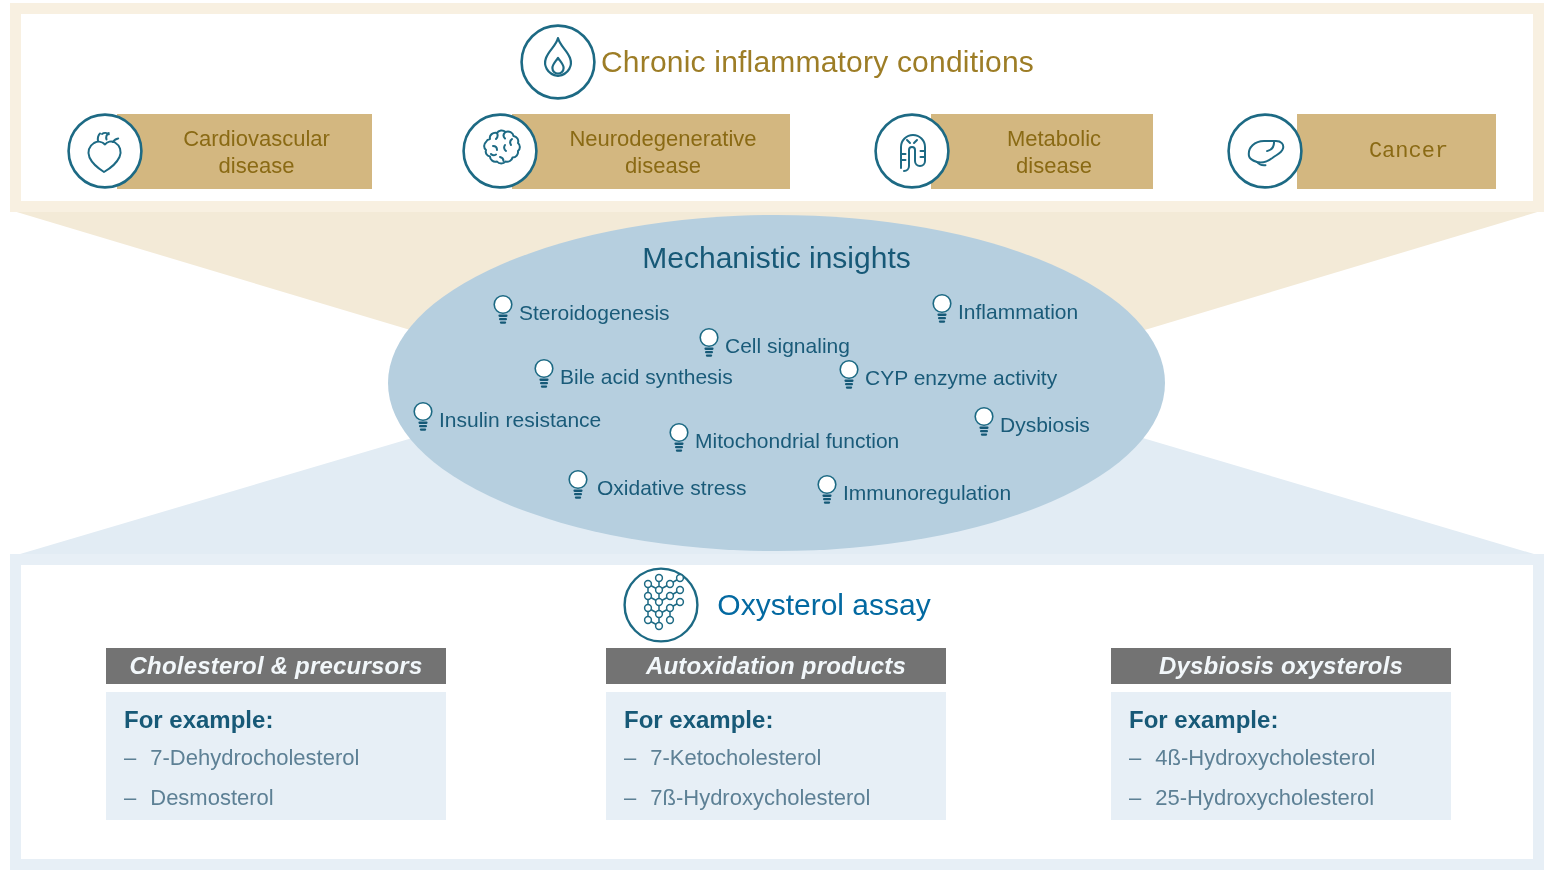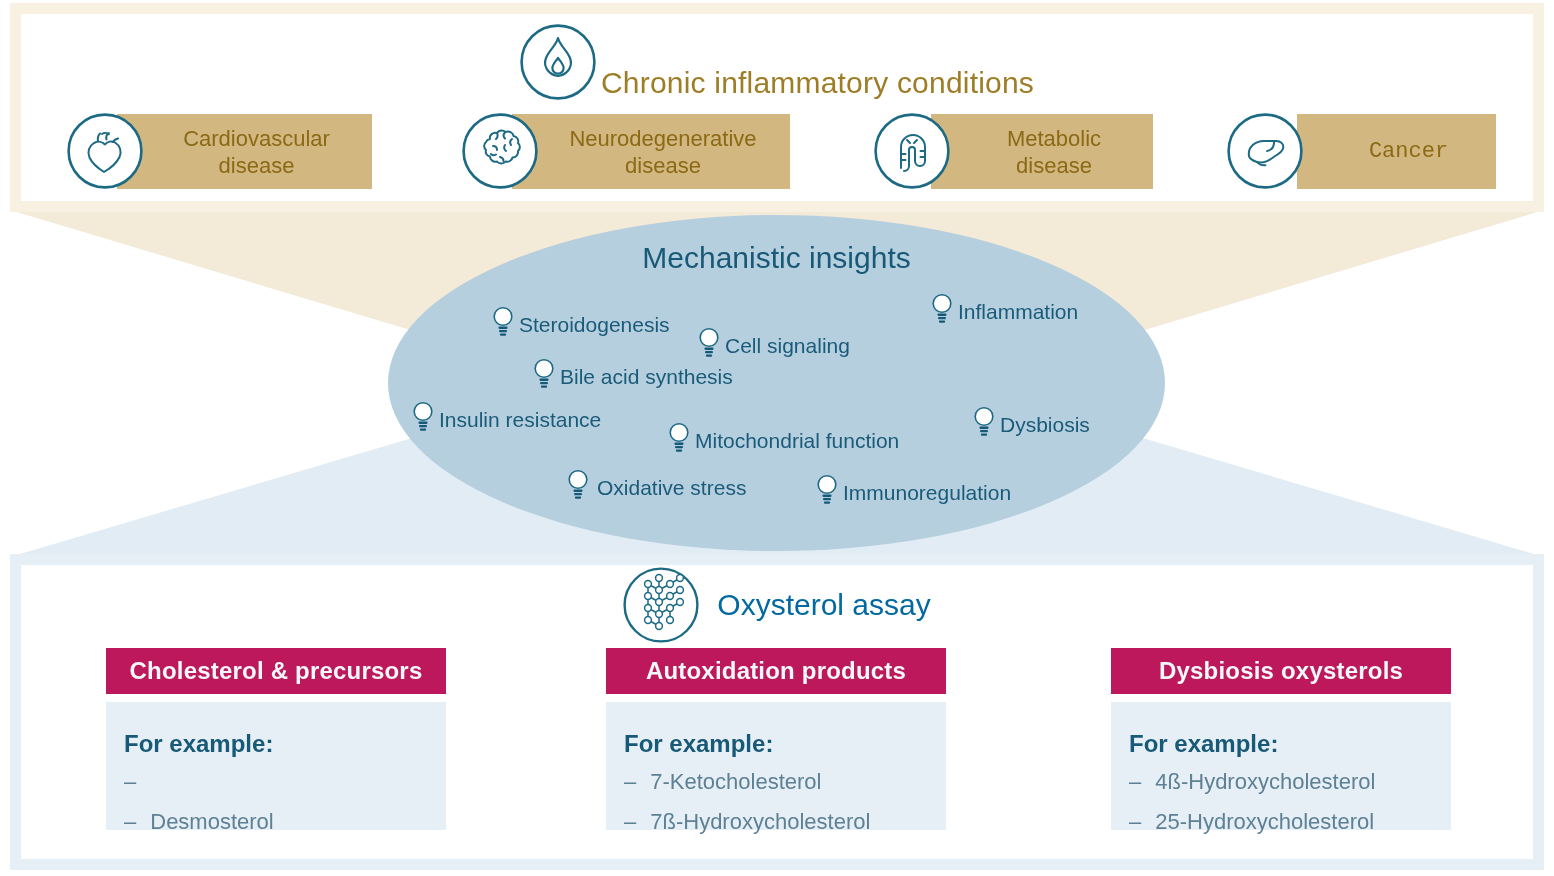--- a/index.html
+++ b/index.html
@@ -7,21 +7,21 @@
   .canvas{position:relative;width:1554px;height:876px;background:#ffffff;overflow:hidden;}
 
   
   .funnel{position:absolute;left:0;top:0;width:1554px;height:876px;z-index:1;}
   .funnel-top{background:#f3ead7;clip-path:polygon(10px 210px,1544px 210px,1138px 332px,417px 332px);}
   .funnel-bottom{background:#e2ecf4;clip-path:polygon(419px 436px,1136px 436px,1544px 557px,10px 557px);}
 
   
   .top-frame{position:absolute;left:10px;top:3px;width:1534px;height:209px;background:#f8f0e1;z-index:3;}
   .top-white{position:absolute;left:21px;top:14px;width:1512px;height:187px;background:#ffffff;z-index:3;}
-  .top-header{position:absolute;left:0;top:24px;width:1554px;display:flex;align-items:flex-end;justify-content:center;gap:5px;z-index:4;}
+  .top-header{position:absolute;left:0;top:24px;width:1554px;display:flex;align-items:center;justify-content:center;gap:5px;z-index:4;}
   .top-title{font-size:30px;color:#9d7d26;letter-spacing:.2px;}
 
   .circle-icon{display:inline-flex;width:76px;height:76px;flex:0 0 auto;}
   .disease{position:absolute;top:113px;height:77px;z-index:4;}
   .disease .bar{position:absolute;top:1px;height:75px;background:#d3b780;display:flex;align-items:center;justify-content:center;text-align:center;padding:0 12px 0 36px;box-sizing:border-box;}
   .disease .bar span{font-size:22px;line-height:27px;color:#8a6a14;}
   .disease .circle-icon{position:absolute;top:0;left:0;z-index:5;}
 
   
   .ellipse-bg{position:absolute;left:388px;top:215px;width:777px;height:336px;border-radius:50%;background:#b6cfdf;z-index:2;}
@@ -29,22 +29,22 @@
   .insight{position:absolute;display:flex;align-items:center;gap:5px;z-index:3;}
   .insight span{font-size:21px;color:#1a5b79;margin-top:8px;}
 
   
   .bottom-frame{position:absolute;left:10px;top:554px;width:1534px;height:316px;background:#e7eff6;z-index:3;}
   .bottom-white{position:absolute;left:21px;top:565px;width:1512px;height:294px;background:#ffffff;z-index:3;}
   .bottom-header{position:absolute;left:0;top:567px;width:1554px;display:flex;align-items:center;justify-content:center;gap:18px;z-index:4;}
   .bottom-title{font-size:30px;color:#0369a1;}
 
   .col{position:absolute;top:648px;width:340px;z-index:4;}
-  .col-header{height:46px;background:#be185d;display:flex;align-items:center;justify-content:center;color:#f2f7fa;font-size:24px;font-weight:600;letter-spacing:.2px;}
-  .col-body{margin-top:8px;height:128px;background:#e7eff6;box-sizing:border-box;padding:24px 18px;}
+  .col-header{height:36px;background:#737373;display:flex;align-items:center;justify-content:center;color:#f2f7fa;font-size:24px;font-weight:600;letter-spacing:.2px;font-style:italic;}
+  .col-body{margin-top:8px;height:128px;background:#e7eff6;box-sizing:border-box;padding:10px 18px;}
   .col-intro{font-size:24px;font-weight:700;color:#175977;line-height:36px;}
   .col-item{display:flex;gap:14px;font-size:22px;color:#5d8095;line-height:40px;}
   .col-item .dash{flex:0 0 auto;}
 
   svg{display:block;}
 </style>
 </head>
 <body>
 
 <div class="canvas">
@@ -126,21 +126,21 @@
           <path d="M47 28.5c.3 5-2.5 8.5-7 9.6"></path>
           <path d="M30 49c2 2.5 5 3.6 8.5 3.2"></path>
         </g>
       </svg>
     </span>
   </div>
 
   <div class="ellipse-bg"></div>
   <div class="ellipse-title">Mechanistic insights</div>
 
-  <div class="insight" style="left:492px;top:305px;justify-content:space-between;">
+  <div class="insight" style="left:492px;top:293px;justify-content:space-between;">
     <svg width="22" height="31" viewBox="0 0 22 31">
         <circle cx="11" cy="10.5" r="8.8" fill="#ffffff" stroke="#1d6a84" stroke-width="1.6"></circle>
         <rect x="6.4" y="20.6" width="9.2" height="2.3" rx="1.1" fill="#155977"></rect>
         <rect x="7.0" y="24" width="8" height="2.3" rx="1.1" fill="#155977"></rect>
         <rect x="7.8" y="27.4" width="6.4" height="2.3" rx="1.1" fill="#155977"></rect>
       </svg>
     <span>Steroidogenesis</span>
   </div>
   <div class="insight" style="left:698px;top:326px;">
     <svg width="22" height="31" viewBox="0 0 22 31">
@@ -161,20 +161,29 @@
     <span>Inflammation</span>
   </div>
   <div class="insight" style="left:533px;top:357px;">
     <svg width="22" height="31" viewBox="0 0 22 31">
         <circle cx="11" cy="10.5" r="8.8" fill="#ffffff" stroke="#1d6a84" stroke-width="1.6"></circle>
         <rect x="6.4" y="20.6" width="9.2" height="2.3" rx="1.1" fill="#155977"></rect>
         <rect x="7.0" y="24" width="8" height="2.3" rx="1.1" fill="#155977"></rect>
         <rect x="7.8" y="27.4" width="6.4" height="2.3" rx="1.1" fill="#155977"></rect>
       </svg>
     <span>Bile acid synthesis</span>
+  </div>
+  <div class="insight" style="left:838px;top:358px;">
+    <svg width="22" height="31" viewBox="0 0 22 31">
+        <circle cx="11" cy="10.5" r="8.8" fill="#ffffff" stroke="#1d6a84" stroke-width="1.6"></circle>
+        <rect x="6.4" y="20.6" width="9.2" height="2.3" rx="1.1" fill="#155977"></rect>
+        <rect x="7.0" y="24" width="8" height="2.3" rx="1.1" fill="#155977"></rect>
+        <rect x="7.8" y="27.4" width="6.4" height="2.3" rx="1.1" fill="#155977"></rect>
+      </svg>
+    <span>CYP enzyme activity</span>
   </div>
   <div class="insight" style="left:412px;top:400px;">
     <svg width="22" height="31" viewBox="0 0 22 31">
         <circle cx="11" cy="10.5" r="8.8" fill="#ffffff" stroke="#1d6a84" stroke-width="1.6"></circle>
         <rect x="6.4" y="20.6" width="9.2" height="2.3" rx="1.1" fill="#155977"></rect>
         <rect x="7.0" y="24" width="8" height="2.3" rx="1.1" fill="#155977"></rect>
         <rect x="7.8" y="27.4" width="6.4" height="2.3" rx="1.1" fill="#155977"></rect>
       </svg>
     <span>Insulin resistance</span>
   </div>
@@ -248,20 +257,21 @@
     </span>
     <span class="bottom-title">Oxysterol assay</span>
   </div>
 
   <div class="col" style="left:106px;">
     <div class="col-header">Cholesterol &amp; precursors</div>
     <div class="col-body">
       <div class="col-intro">For example:</div>
       <div class="col-item">
           <span class="dash">–</span>
+          <span>7-Dehydrocholesterol</span>
         </div>
       <div class="col-item">
           <span class="dash">–</span>
           <span>Desmosterol</span>
         </div>
     </div>
   </div>
 
   <div class="col" style="left:606px;">
     <div class="col-header">Autoxidation products</div>

